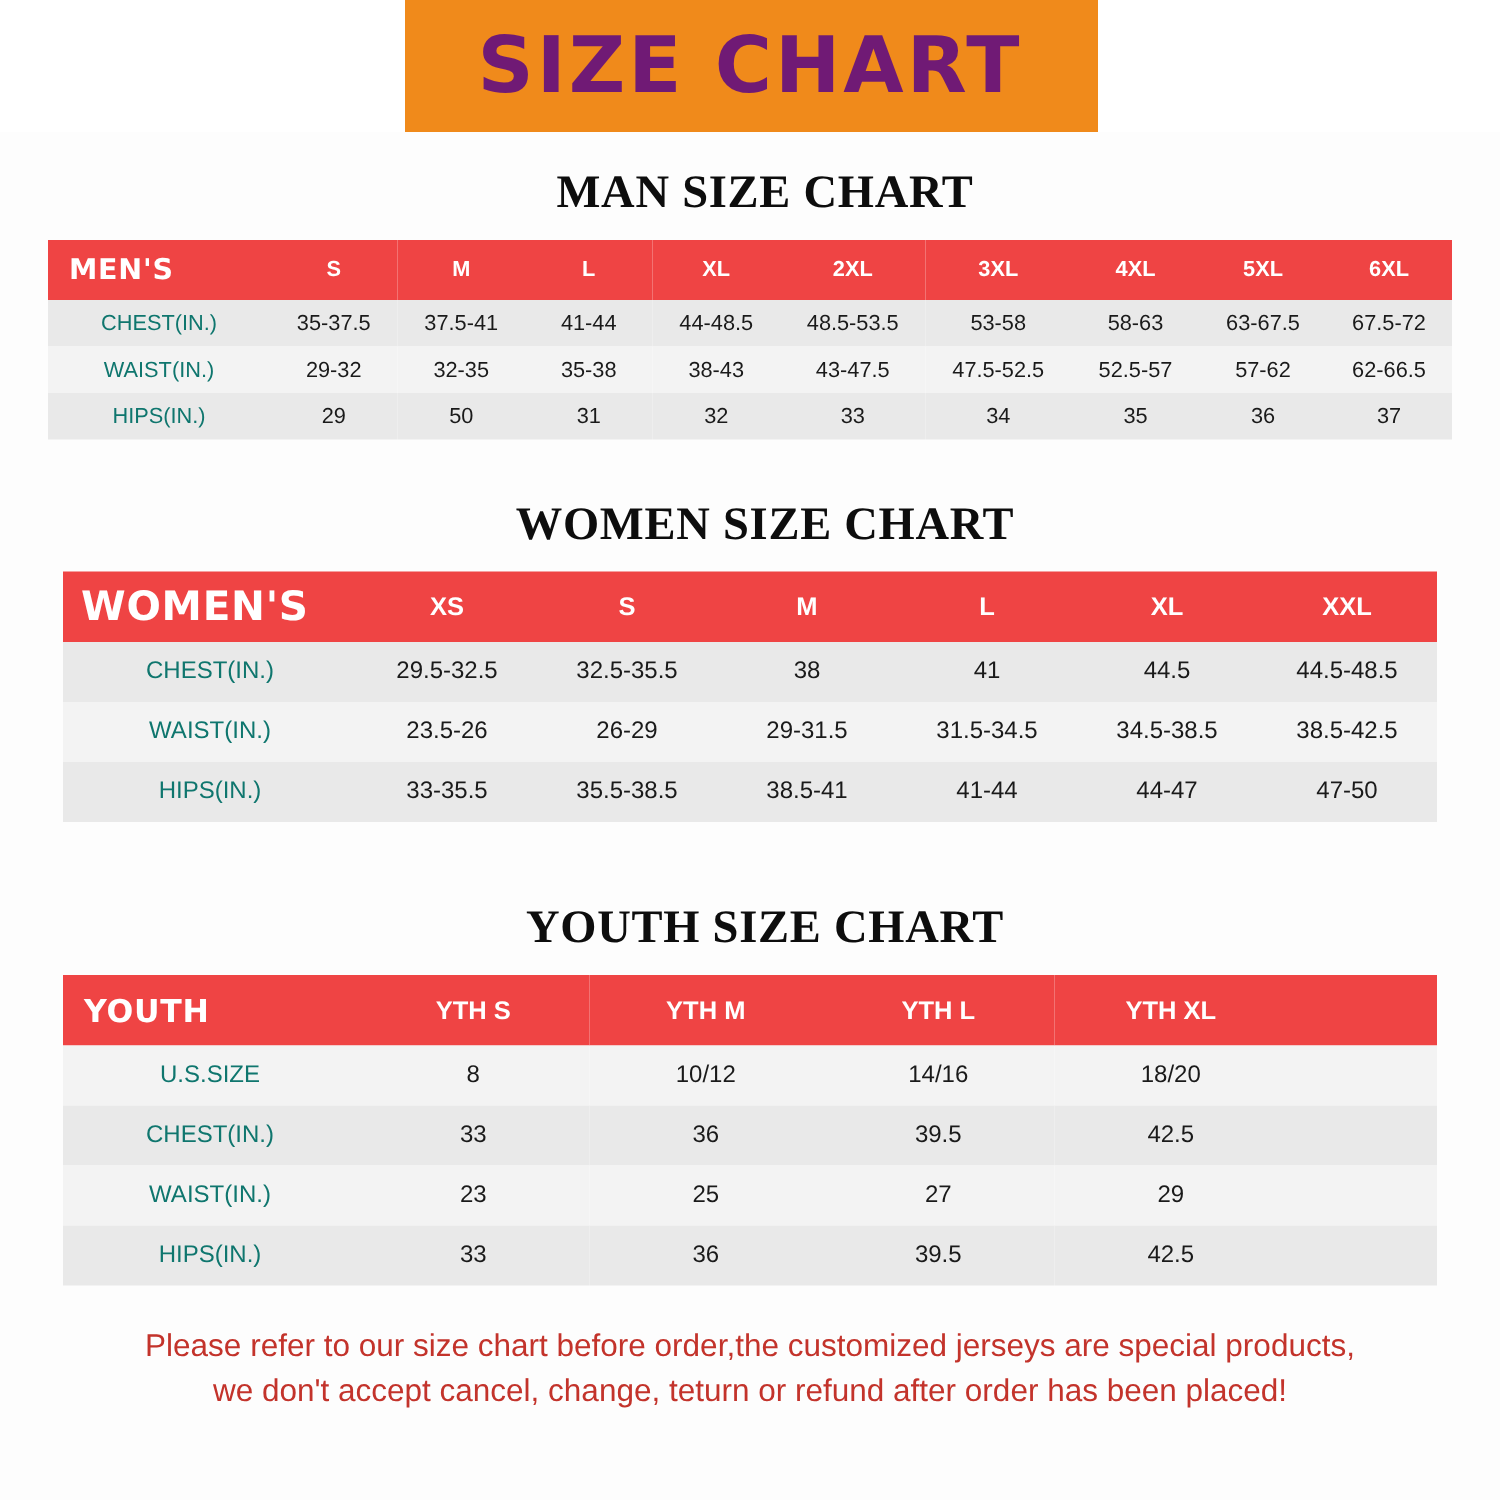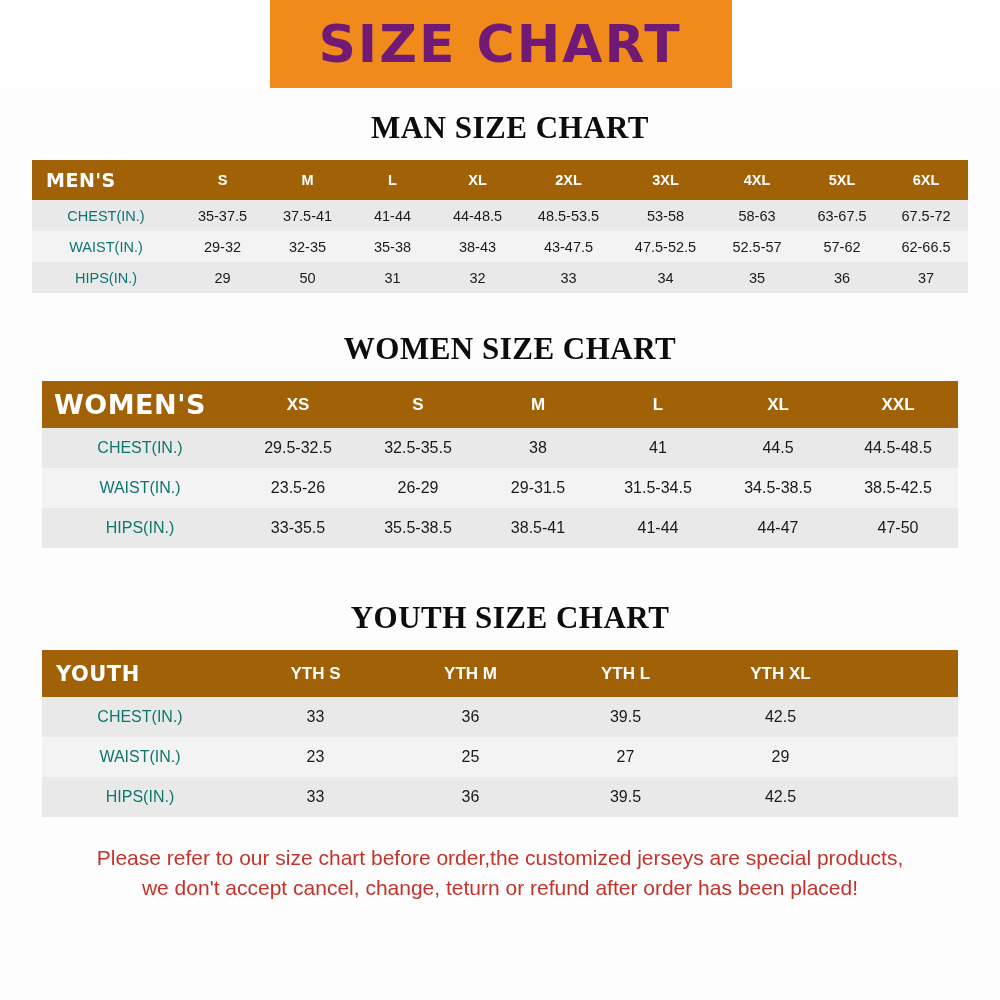--- a/index.html
+++ b/index.html
@@ -74,21 +74,21 @@
   table.chart {
     border-collapse: collapse;
     margin: 14px auto 0 auto;
     table-layout: fixed;
   }
   table.chart td, table.chart th {
     padding: 0;
     margin: 0;
   }
   .hdr-row {
-    background: #a16207;
+    background: #ef4444;
     color: #ffffff;
     border-radius: 12px;
   }
   .hdr-row td {
     height: 40px;
     font-weight: bold;
     font-size: 15px;
     text-align: center;
     vertical-align: middle;
     color: #ffffff;
@@ -285,20 +285,28 @@
     </colgroup>
     <tbody>
         <tr class="hdr-row">
       <td class="rowlabel">YOUTH</td>
       <td>YTH S</td>
       <td>YTH M</td>
       <td>YTH L</td>
       <td>YTH XL</td>
       <td></td>
     </tr>
+    <tr class="body-row row-alt-b">
+      <td class="rowlabel">U.S.SIZE</td>
+      <td>8</td>
+      <td>10/12</td>
+      <td>14/16</td>
+      <td>18/20</td>
+      <td></td>
+    </tr>
     <tr class="body-row row-alt-a">
       <td class="rowlabel">CHEST(IN.)</td>
       <td>33</td>
       <td>36</td>
       <td>39.5</td>
       <td>42.5</td>
       <td></td>
     </tr>
     <tr class="body-row row-alt-b">
       <td class="rowlabel">WAIST(IN.)</td>

